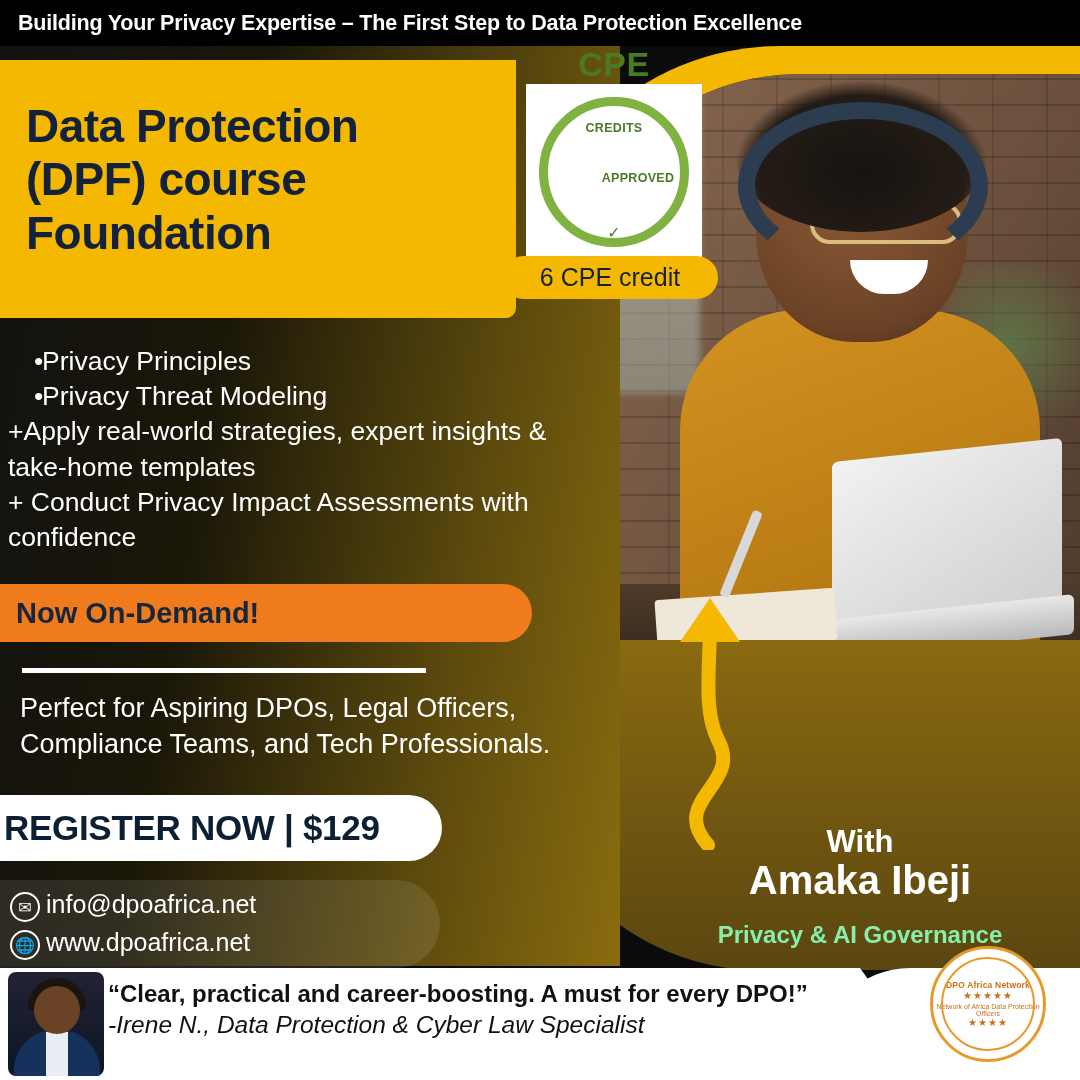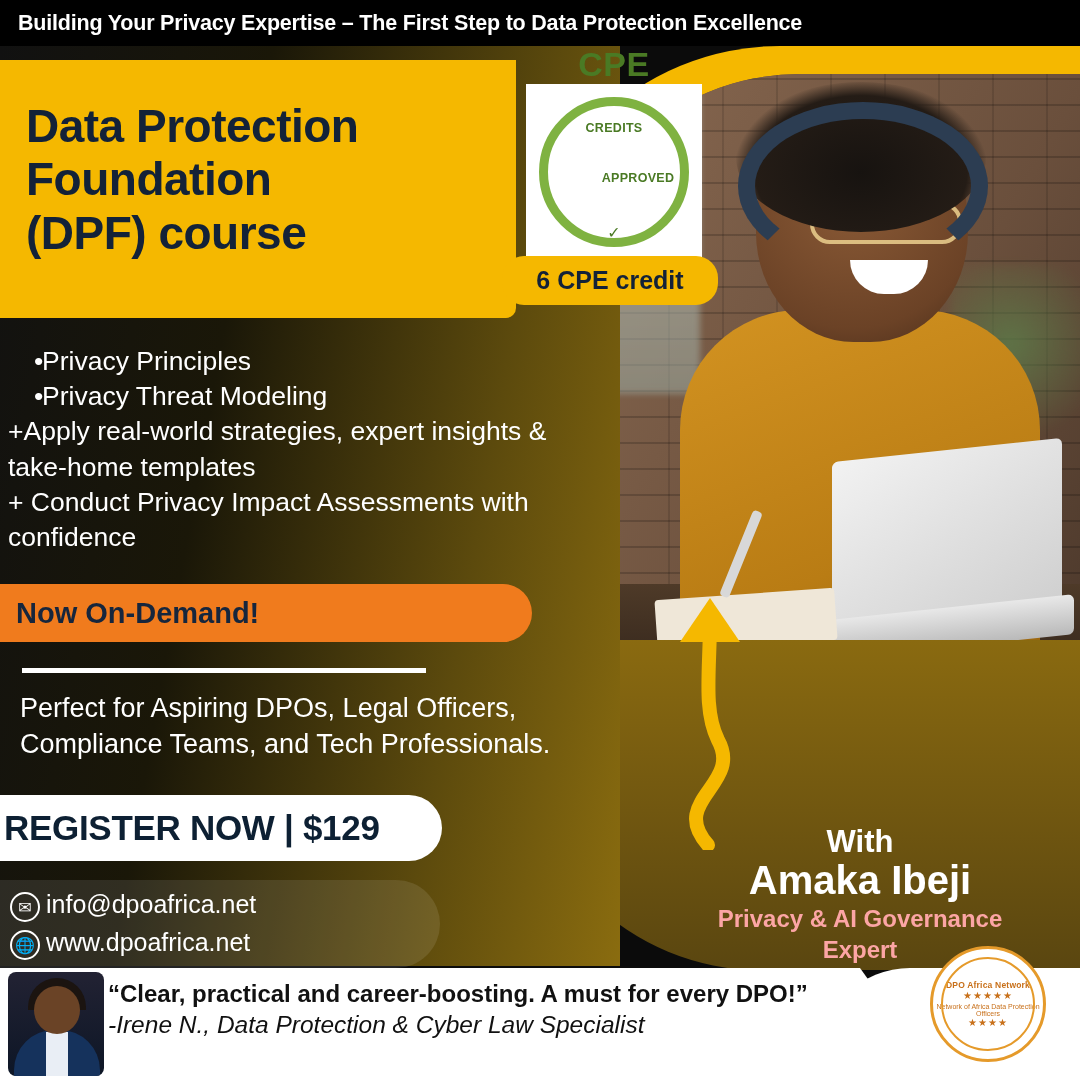--- a/index.html
+++ b/index.html
@@ -196,25 +196,25 @@
     line-height:1;
     gap:38px;
   }
   .cpe-main { color:#4A7A24; font-size:34px; font-weight:bold; letter-spacing:0.5px; }
   .cpe-sub  { color:#4A7A24; font-size:12.5px; font-weight:bold; margin-top:3px; letter-spacing:0.3px;}
   .cpe-sub2 { color:#4A7A24; font-size:12.5px; font-weight:bold; letter-spacing:0.3px;margin-left:48px;}
   .cpe-check{ color:#4A7A24; font-size:16px; margin-top:2px; }
   .cpe-iapp { color:#3f3f3f; font-size:17px; font-weight:bold; margin-top:2px;}
   .cpe-pill {
     position:absolute; left:-16px; top:172px;
-    width: 216px; height: 49px;
+    width: 216px; height: 43px;
     background: #F5B800;
     border-radius: 22px;
     display:flex; align-items:center; justify-content:center;
-    color:#132238; font-size:25px; font-weight:bold;
+    color:#132238; font-size:25px; font-weight:normal;
   }
 
   
   .bullets {
     position: absolute;
     left: 8px; top: 344px;
     width: 540px;
     color: #ffffff;
     font-size: 26.5px;
     line-height: 1.33;
@@ -276,21 +276,21 @@
   .contact .ic1 { top: 12px; }
   .contact .ic2 { top: 50px; }
 
   
   .presenter {
     position:absolute; left: 660px; top: 826px; width: 400px;
     text-align:center;
   }
   .presenter .with { color:#fff; font-size:31px; font-weight:bold; line-height:1; }
   .presenter .name { color:#fff; font-size:40px; font-weight:bold; line-height:1.08; margin-top:2px;}
-  .presenter .role { color:#fca5a5; font-size:24px; font-weight:bold; line-height:1.12; margin-top:4px;}
+  .presenter .role { color:#86efac; font-size:24px; font-weight:bold; line-height:1.12; margin-top:20px;}
 
   
   .arrow {
     position:absolute; left: 648px; top: 580px; width: 120px; height: 270px;
   }
   .bottom-wedge {
     position:absolute; left:0; bottom:0; width:1080px; height:112px;
     background: #fff;
     clip-path: polygon(0 0, 860px 0, 900px 56px, 860px 112px, 0 112px);
   }
@@ -355,22 +355,22 @@
       <div class="ph-pen"></div>
     </div>
   </div>
   <div class="olive-block"></div>
 
   <div class="left-col"></div>
 
   <div class="title-block">
     <div class="title-text">
       <div>Data Protection</div>
+      <div>(DPF) course</div>
       <div>Foundation</div>
-      <div>(DPF) course</div>
     </div>
   </div>
 
   <div class="cpe-wrap">
     <div class="cpe-card">
       <div class="cpe-circle">
         <div class="cpe-main">CPE</div>
         <div class="cpe-sub">CREDITS</div>
         <div class="cpe-sub2">APPROVED</div>
         <div class="cpe-check">✓</div>

